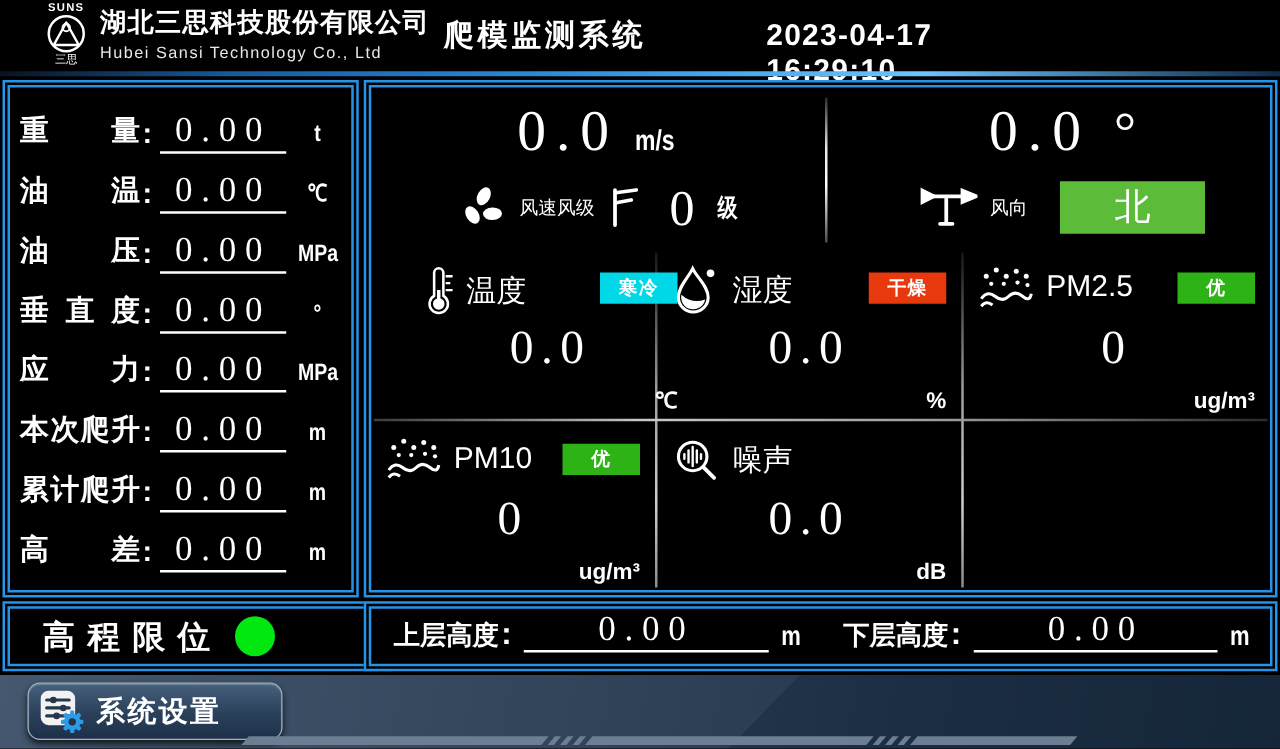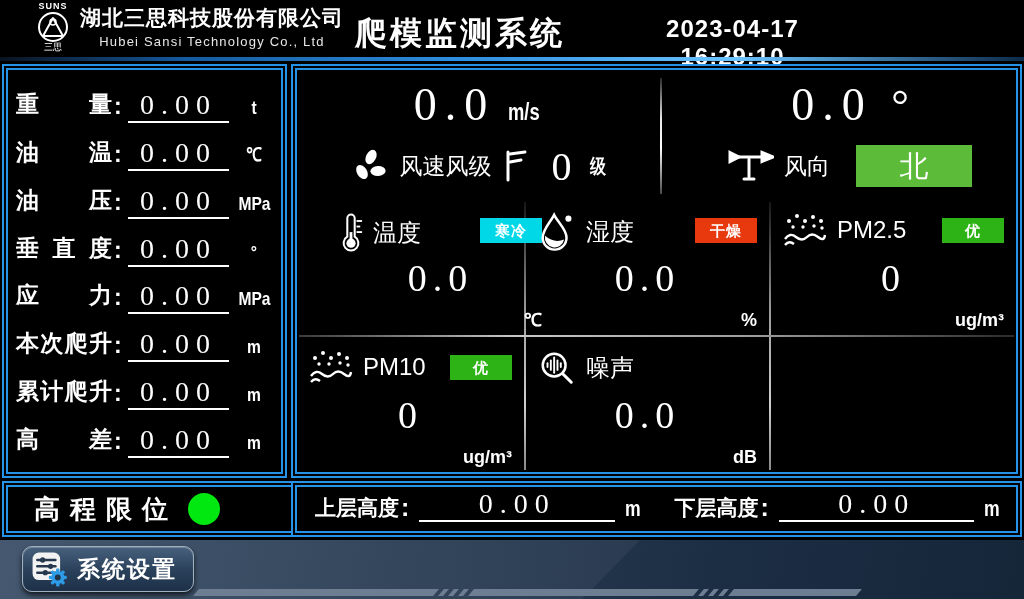--- a/index.html
+++ b/index.html
@@ -1,27 +1,27 @@
 <!DOCTYPE html>
 <html><head>
 <meta charset="utf-8">
 <style>
   html,body{margin:0;padding:0;background:#000;width:1024px;height:599px;overflow:hidden;}
   .screen{position:relative;width:1024px;height:599px;background:#000;color:#fff;
           font-family:"Liberation Sans",sans-serif;}
 
   
-  .header{position:absolute;left:0;top:0;width:852px;height:57px;display:flex;align-items:center;text-align:center;}
+  .header{position:absolute;left:0;top:0;width:852px;height:57px;display:flex;align-items:center;}
   .logo{position:absolute;left:30px;top:2px;width:46px;display:flex;flex-direction:column;align-items:center;line-height:1;}
   .logo-top{font-size:9px;font-weight:700;letter-spacing:1px;}
   .logo-bottom{font-size:9px;}
   .company{position:absolute;left:80px;top:4px;}
   .company-cn{font-size:21px;font-weight:700;letter-spacing:1px;}
   .company-en{font-size:13px;letter-spacing:1.2px;color:#e8e8e8;margin-top:2px;}
-  .title{position:absolute;left:355px;top:12px;font-size:32px;font-weight:700;letter-spacing:3px;}
+  .title{position:absolute;left:355px;top:12px;font-size:24px;font-weight:700;letter-spacing:3px;}
   .timestamp{position:absolute;left:613px;top:15px;font-size:24px;font-weight:700;letter-spacing:1px;}
   .header-line{position:absolute;left:0;top:57px;width:1024px;height:4px;
      background:linear-gradient(90deg,#0a1320 0%,#155a9e 18%,#2e8fe0 45%,#6cc4ff 72%,#0d2b4a 100%);}
 
   
   .panel{position:absolute;border:6px double #2493e8;background:#000;box-sizing:border-box;}
   .left-panel{left:2px;top:64px;width:285px;height:414px;display:flex;flex-direction:column;
      justify-content:space-between;padding:10px 8px 14px 8px;}
   .elev-panel{left:2px;top:481px;width:312px;height:56px;display:flex;align-items:center;}
   .main-panel{left:291px;top:64px;width:731px;height:414px;}
@@ -46,21 +46,21 @@
   .wind-row{position:absolute;left:0;top:0;right:0;height:130px;display:flex;}
   .wind-left{width:363px;position:relative;text-align:center;}
   .wind-right{flex:1;position:relative;text-align:center;margin-left:24px;}
   .wind-divider{position:absolute;left:363px;top:8px;bottom:6px;width:2px;
      background:linear-gradient(180deg,#2a2a2a,#e8e8e8 35%,#ffffff 60%,#4a4a4a);}
   .big-line{margin-top:8px;height:58px;}
   .big-value{font-family:"Liberation Serif",serif;font-size:46px;letter-spacing:8px;}
   .big-unit{font-size:23px;font-weight:700;display:inline-block;transform:scaleX(.8);margin-left:4px;}
   .deg-unit{font-family:"Liberation Serif",serif;font-size:44px;margin-left:14px;}
   .sub-line{display:flex;align-items:center;justify-content:center;gap:10px;margin-top:4px;height:52px;}
-  .w-label{font-size:23px;}
+  .w-label{font-size:15px;}
   .lvl-value{font-family:"Liberation Serif",serif;font-size:40px;margin:0 6px 0 14px;}
   .lvl-unit{font-size:20px;font-weight:700;display:inline-block;transform:scaleX(.8);}
   .dir-badge{width:116px;height:42px;line-height:42px;text-align:center;background:#5cbb38;
      font-family:"Liberation Serif",serif;font-size:29px;margin-left:16px;}
 
   
   .grid{position:absolute;left:0;top:130px;right:0;bottom:0;}
   .gdiv-v{position:absolute;width:2px;top:2px;bottom:2px;
      background:linear-gradient(180deg,#161616,#9a9a9a 40%,#cfcfcf 75%,#8a8a8a);}
   .gv1{left:227px;} .gv2{left:472px;}
@@ -88,21 +88,21 @@
   .h-colon{font-size:25px;font-weight:700;margin:0 2px;}
   .h-line{flex:1;border-bottom:2px solid #fff;text-align:center;margin:0 8px;}
   .h-value{font-family:"Liberation Serif",serif;font-size:28px;letter-spacing:7px;}
   .h-unit{font-size:22px;font-weight:700;display:inline-block;transform:scaleX(.8);}
 
   
   .footer{position:absolute;left:0;top:540px;width:1024px;height:59px;
      background:linear-gradient(100deg,#3b5069 0%,#2b3f56 35%,#1c2e44 70%,#152639 100%);}
   .footer-accent{position:absolute;left:0;top:0;width:640px;height:59px;
      background:rgba(255,255,255,0.05);clip-path:polygon(0 0,100% 0,91% 100%,0 100%);}
-  .settings-btn{position:absolute;left:22px;top:6px;width:172px;height:46px;border-radius:10px;
+  .settings-btn{position:absolute;left:22px;top:6px;width:204px;height:46px;border-radius:10px;
      background:linear-gradient(180deg,#46607c 0%,#2a405a 55%,#1d3048 100%);
      border:1px solid #9fb0bf;box-shadow:0 3px 5px rgba(0,0,0,.7), inset 0 1px 1px rgba(255,255,255,.25);
      display:flex;align-items:center;gap:10px;padding:0 8px;cursor:pointer;color:#fff;
      font-size:23px;font-weight:700;letter-spacing:2px;font-family:"Liberation Sans",sans-serif;}
   .stripe{position:absolute;left:196px;bottom:3px;height:7px;display:flex;align-items:center;gap:5px;}
   .seg{background:#6d7e92;height:7px;transform:skewX(-40deg);}
   .slash{background:#6d7e92;height:7px;width:5px;transform:skewX(-40deg);}
   .s1{width:240px;} .s2{width:225px;} .s3{width:128px;}
 </style>
 </head>

